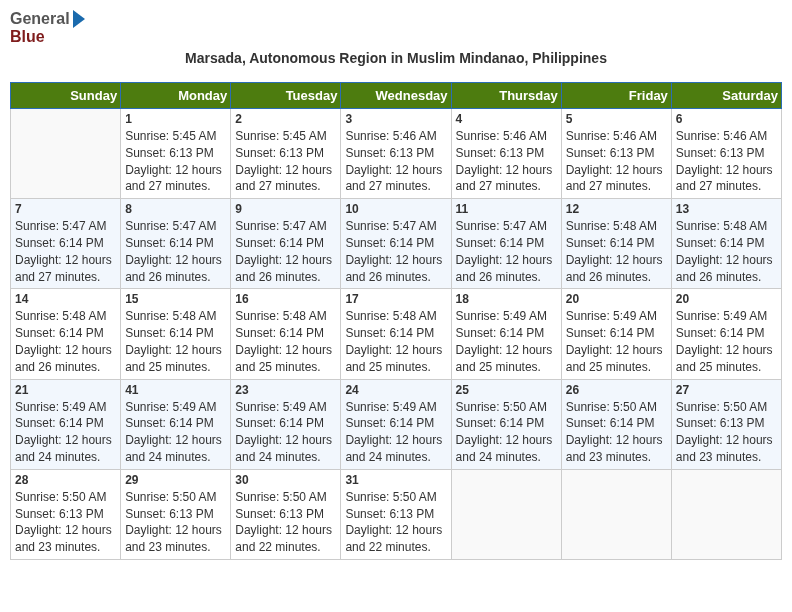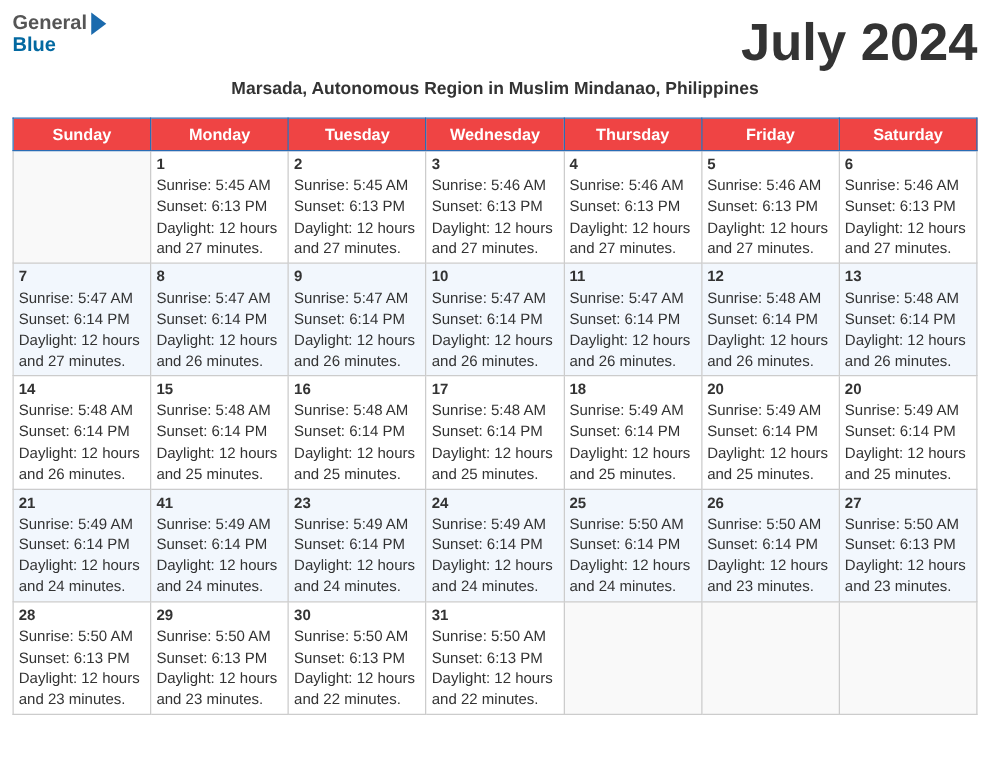--- a/index.html
+++ b/index.html
@@ -33,23 +33,23 @@
       font-weight: bold;
       color: #333;
       margin-bottom: 16px;
     }
     table {
       width: 100%;
       border-collapse: collapse;
       table-layout: fixed;
     }
     thead tr th {
-      background-color: #ef4444;
+      background-color: #4d7c0f;
       color: white;
-      text-align: center;
+      text-align: right;
       padding: 5px 3px;
       font-size: 13px;
       border: 1px solid #2a6db5;
     }
     tbody tr td {
       border: 1px solid #ccc;
       vertical-align: top;
       padding: 3px 4px;
       font-size: 10px;
       color: #333;
@@ -80,40 +80,39 @@
       display: flex;
       align-items: center;
       text-align: right;
     }
     .logo-text-general {
       color: #555;
       font-size: 16px;
       font-weight: bold;
     }
     .logo-text-blue {
-      color: #0369a1;
+      color: #7f1d1d;
       font-size: 16px;
       font-weight: bold;
     }
   </style>
 </head>
 <body>
 
 <div>
   <div class="header-section">
     <div class="logo">
       <div class="logo-row">
         <span class="logo-text-general">General</span>
         <span style="display:inline-block;width:0;height:0;border-left:12px solid #1a6aad;border-top:9px solid transparent;border-bottom:9px solid transparent;margin-left:3px;vertical-align:middle;"></span>
       </div>
       <div>
         <span class="logo-text-blue">Blue</span>
       </div>
     </div>
-    <div class="month-title">July 2024</div>
   </div>
   <div class="subtitle">Marsada, Autonomous Region in Muslim Mindanao, Philippines</div>
 
   <table>
     <thead>
       <tr>
         <th>Sunday</th>
         <th>Monday</th>
         <th>Tuesday</th>
         <th>Wednesday</th>

